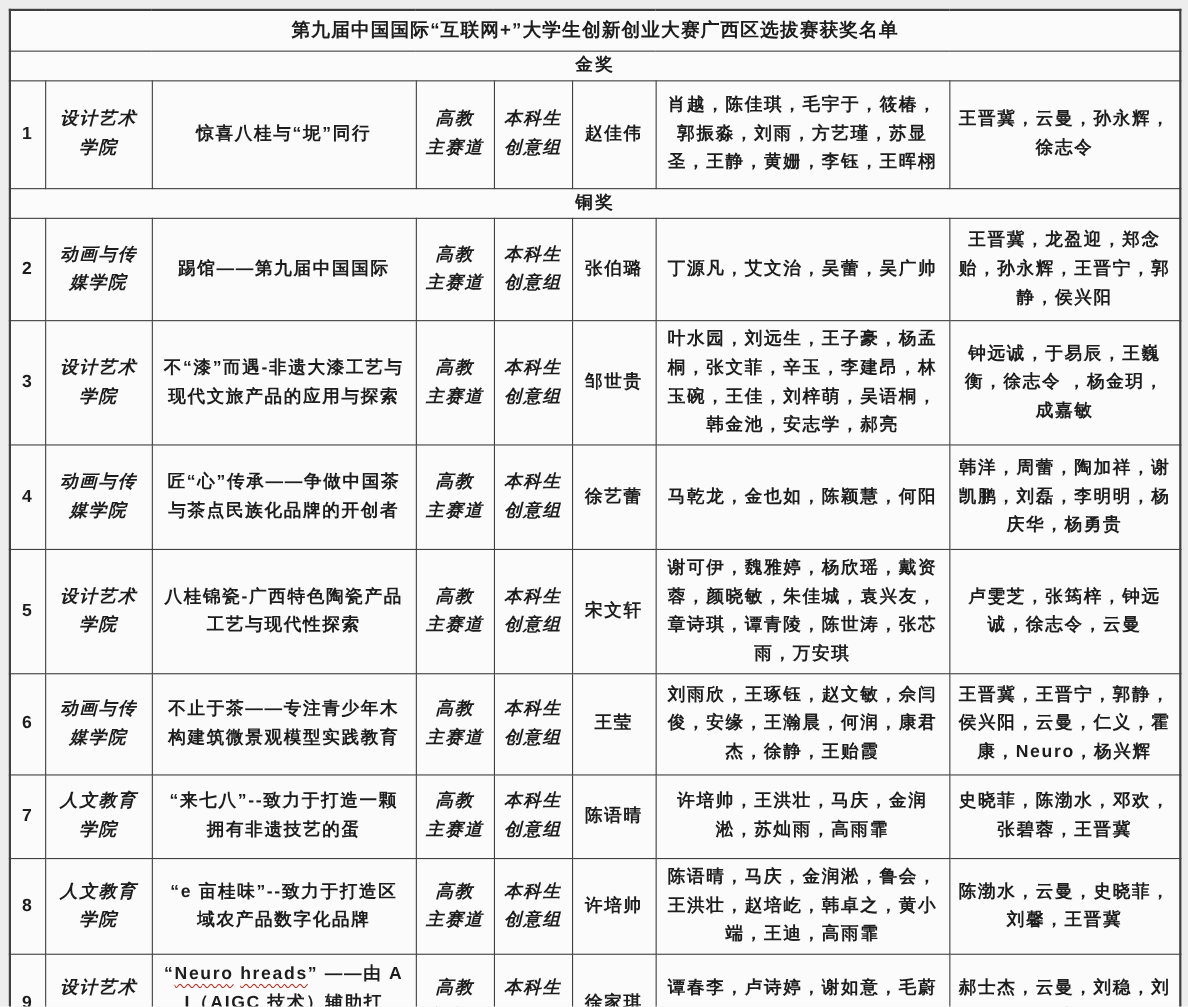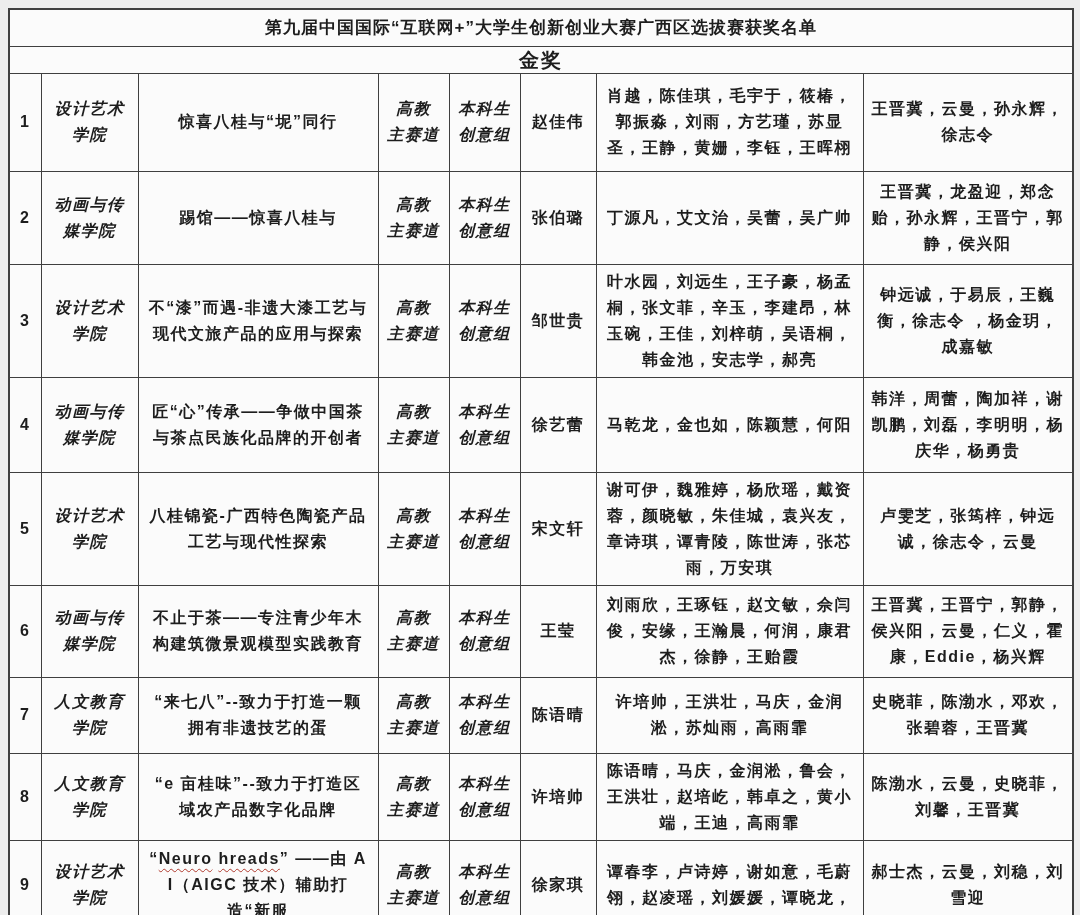--- a/index.html
+++ b/index.html
@@ -32,21 +32,21 @@
     padding:4px 8px;
     font-weight:600;
     word-break:break-all;
     overflow-wrap:anywhere;
   }
   tr.title-row td{
     height:37px;font-size:17px;font-weight:bold;letter-spacing:1px;
     padding:2px 8px;
   }
   tr.section-row td{
-    height:27px;font-size:20px;font-weight:bold;letter-spacing:2px;
+    height:27px;font-size:16px;font-weight:bold;letter-spacing:2px;
     padding:1px 8px;line-height:24px;
   }
   td.c-no{font-weight:normal;letter-spacing:0;}
   td.c-college,td.c-track,td.c-group{white-space:pre-line;padding:4px 4px;font-style:italic;}
   td.c-members,td.c-teachers{padding:4px 10px;}
   td.c-project{padding:4px 8px;}
   .sp{
     text-decoration:underline;
     text-decoration-style:wavy;
     text-decoration-color:var(--spell);
@@ -82,25 +82,28 @@
 学院</td>
           <td class="c-project">惊喜八桂与“坭”同行</td>
           <td class="c-track">高教
 主赛道</td>
           <td class="c-group">本科生
 创意组</td>
           <td class="c-leader">赵佳伟</td>
           <td class="c-members">肖越，陈佳琪，毛宇于，筱椿，郭振淼，刘雨，方艺瑾，苏显圣，王静，黄姗，李钰，王晖栩</td>
           <td class="c-teachers">王晋冀，云曼，孙永辉，徐志令</td>
         </tr>
+        <tr class="section-row">
+          <td colspan="8">铜奖</td>
+        </tr>
         <tr style="height: 93px;">
           <td class="c-no">2</td>
           <td class="c-college">动画与传
 媒学院</td>
-          <td class="c-project">踢馆——惊喜八桂与</td>
+          <td class="c-project">踢馆——第九届中国国际</td>
           <td class="c-track">高教
 主赛道</td>
           <td class="c-group">本科生
 创意组</td>
           <td class="c-leader">张伯璐</td>
           <td class="c-members">丁源凡，艾文治，吴蕾，吴广帅</td>
           <td class="c-teachers">王晋冀，龙盈迎，郑念贻，孙永辉，王晋宁，郭静，侯兴阳</td>
         </tr>
         <tr style="height: 110px;">
           <td class="c-no">3</td>
@@ -145,21 +148,21 @@
           <td class="c-no">6</td>
           <td class="c-college">动画与传
 媒学院</td>
           <td class="c-project">不止于茶——专注青少年木构建筑微景观模型实践教育</td>
           <td class="c-track">高教
 主赛道</td>
           <td class="c-group">本科生
 创意组</td>
           <td class="c-leader">王莹</td>
           <td class="c-members">刘雨欣，王琢钰，赵文敏，佘闫俊，安缘，王瀚晨，何润，康君杰，徐静，王贻霞</td>
-          <td class="c-teachers">王晋冀，王晋宁，郭静，侯兴阳，云曼，仁义，霍康，Eddie，杨兴辉</td>
+          <td class="c-teachers">王晋冀，王晋宁，郭静，侯兴阳，云曼，仁义，霍康，Neuro，杨兴辉</td>
         </tr>
         <tr style="height: 76px;">
           <td class="c-no">7</td>
           <td class="c-college">人文教育
 学院</td>
           <td class="c-project">“来七八”--致力于打造一颗拥有非遗技艺的蛋</td>
           <td class="c-track">高教
 主赛道</td>
           <td class="c-group">本科生
 创意组</td>

